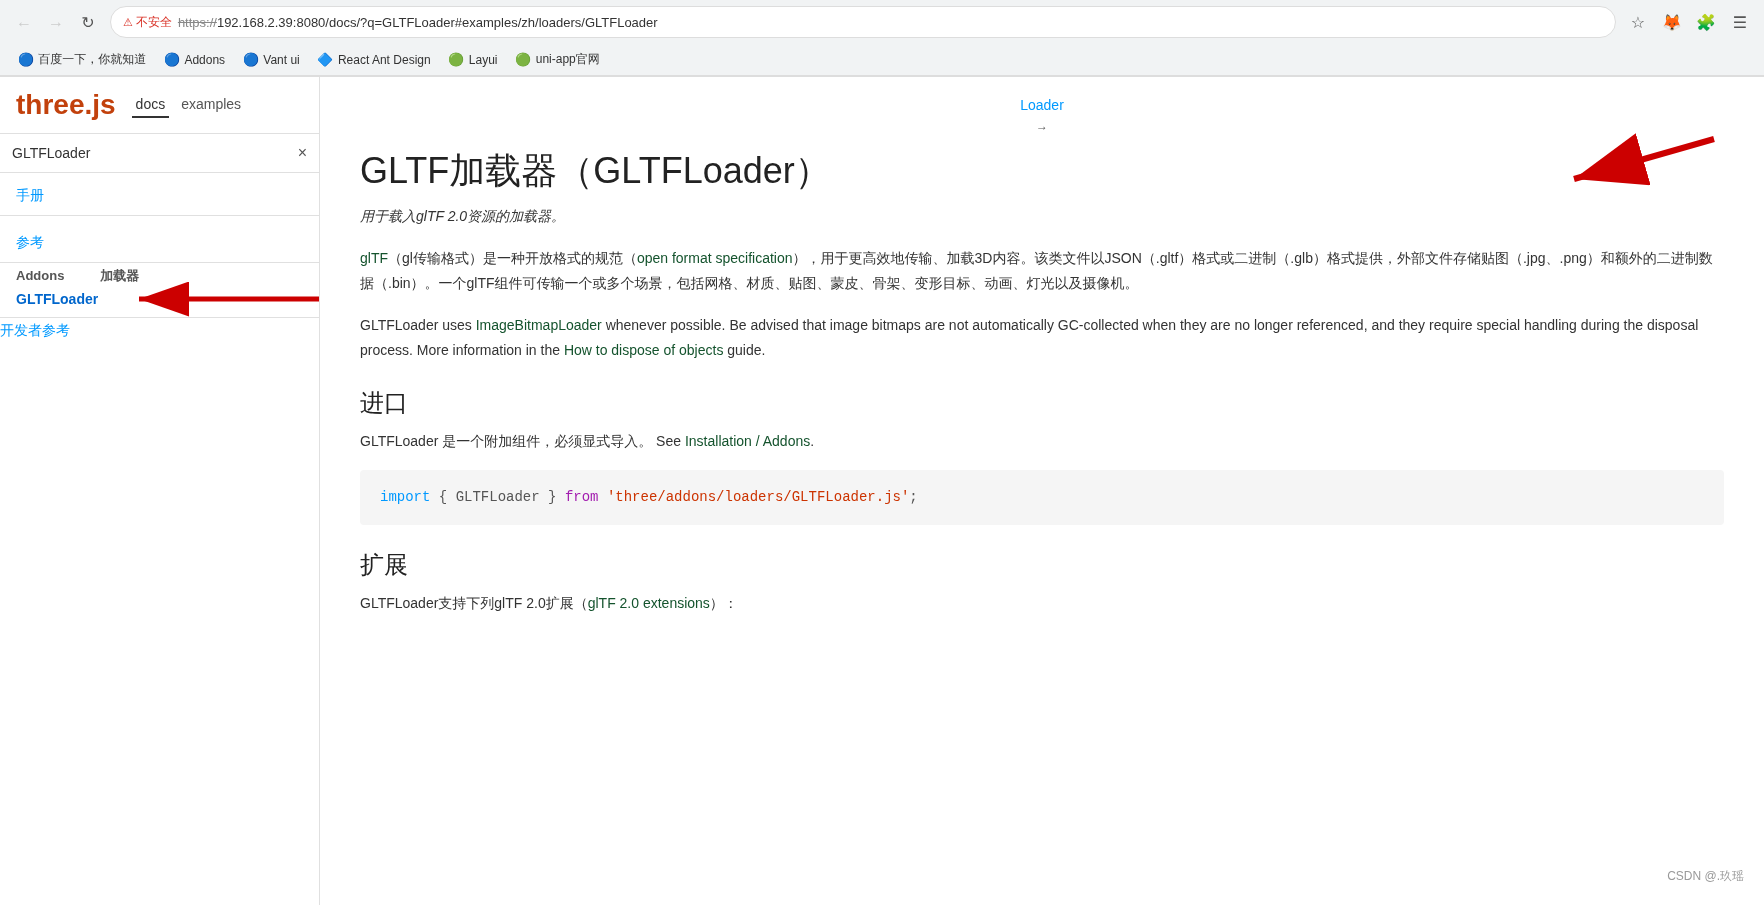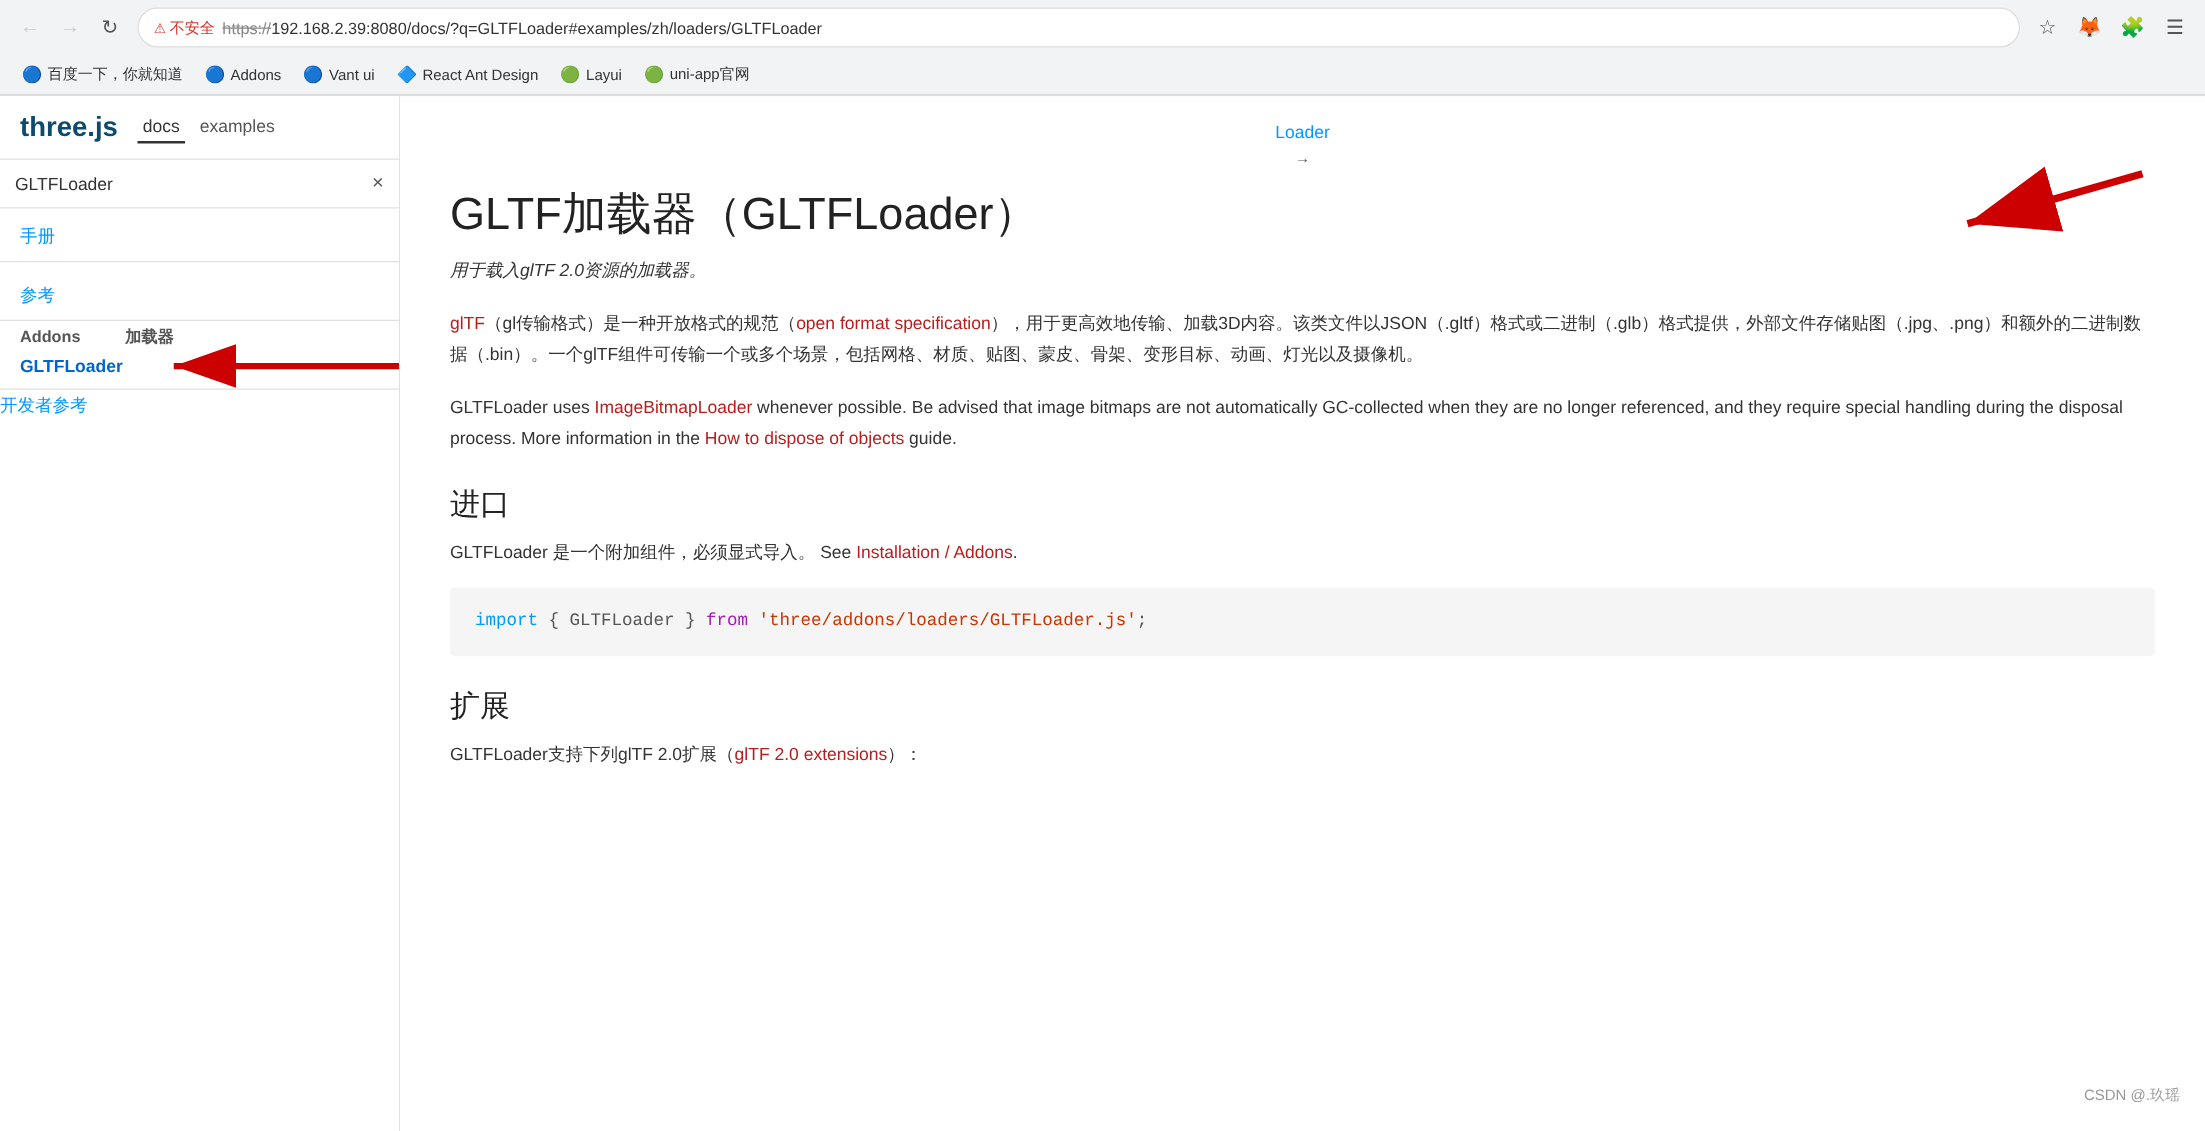--- a/index.html
+++ b/index.html
@@ -110,22 +110,22 @@
       overflow-y: auto;
     }
     .sidebar-header {
       display: flex;
       align-items: center;
       padding: 12px 16px;
       gap: 16px;
       border-bottom: 1px solid #e0e0e0;
     }
     .logo-text {
-      font-size: 22px;
-      color: #0c4a6e;
+      font-size: 28px;
+      color: #c2410c;
       font-weight: bold;
     }
     .nav-tabs {
       display: flex; gap: 8px;
     }
     .nav-tab {
       font-size: 14px;
       color: #555;
       cursor: pointer;
       padding: 4px 4px;
@@ -236,21 +236,21 @@
       font-style: italic;
     }
 
     .content-paragraph {
       font-size: 14px;
       color: #333;
       line-height: 1.8;
       margin-bottom: 16px;
     }
     .content-link {
-      color: #b91c1c;
+      color: #14532d;
       text-decoration: none;
       cursor: pointer;
     }
 
     .section-heading {
       font-size: 24px;
       font-weight: 400;
       color: #222;
       margin: 24px 0 10px 0;
     }

